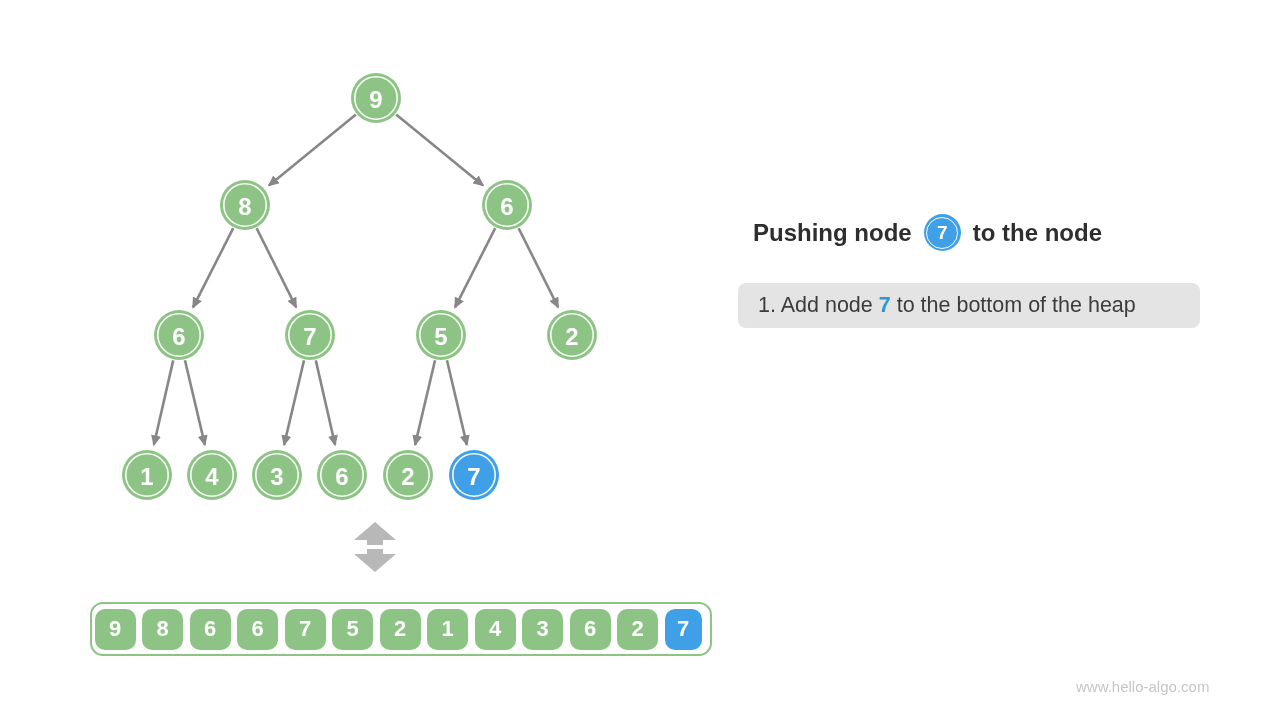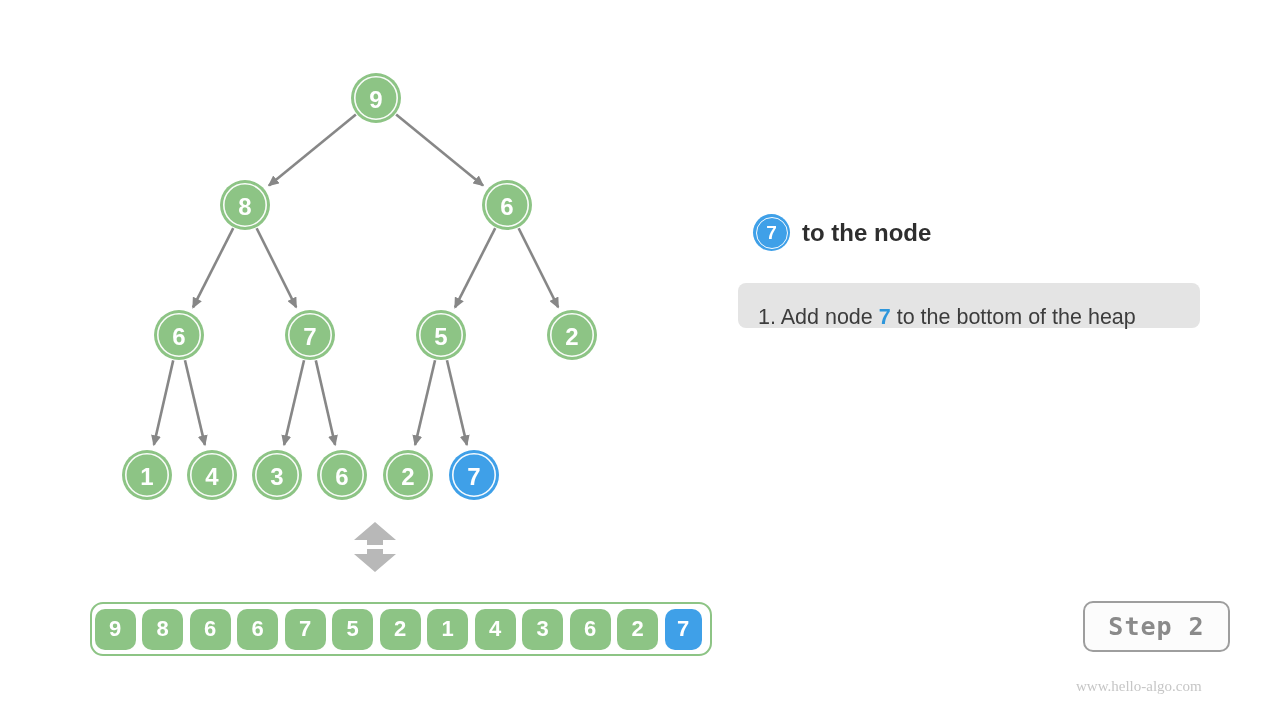--- a/index.html
+++ b/index.html
@@ -24,21 +24,21 @@
   }
   .title-node::after {
     content:""; position:absolute; inset:2.5px; border-radius:50%;
     border:1.5px solid rgba(255,255,255,.95);
   }
 
   
   .instruction {
     position:absolute; left:738px; top:283px; width:462px; height:45px;
     box-sizing:border-box; background:var(--instr-bg); border-radius:8px;
-    line-height:45px; padding:12px 0 0 20px; font-size:21.5px;
+    line-height:45px; padding:0 0 0 20px; font-size:21.5px;
     color:var(--instr-text); white-space:pre;
   }
   .instruction .hl { color:var(--instr-hl); font-weight:bold; }
 
   
   .updown { position:absolute; left:354px; top:522px; }
 
   
   .array-box {
     position:absolute; left:90px; top:602px; width:622px; height:54px;
@@ -59,21 +59,21 @@
     box-sizing:border-box; border:2px solid var(--badge-border);
     border-radius:10px; background:#fcfcfc;
     display:flex; align-items:center; justify-content:center;
     font-family:"DejaVu Sans Mono", monospace; font-weight:bold;
     font-size:25px; letter-spacing:1px; color:var(--badge-text);
   }
 
   
   .watermark {
     position:absolute; left:1076px; top:678px;
-    font-family:Liberation Serif, serif; font-size:15px;
+    font-family:Liberation Sans, sans-serif; font-size:15px;
     color:var(--watermark); white-space:nowrap;
   }
 </style>
 </head>
 <body>
 
 <div class="canvas">
 
   <svg id="tree-svg" width="720" height="560" viewBox="0 0 720 560">
       <defs>
@@ -154,20 +154,21 @@
         <text x="408" y="476" text-anchor="middle" dominant-baseline="central" fill="#fff" font-family="&quot;Liberation Sans&quot;, sans-serif" font-size="24" font-weight="bold">2</text>
       </g>
       <g>
         <circle cx="474" cy="475" r="25" fill="#3FA0E8"></circle>
         <circle cx="474" cy="475" r="21.2" fill="none" stroke="rgba(255,255,255,.95)" stroke-width="1.6"></circle>
         <text x="474" y="476" text-anchor="middle" dominant-baseline="central" fill="#fff" font-family="&quot;Liberation Sans&quot;, sans-serif" font-size="24" font-weight="bold">7</text>
       </g>
     </svg>
 
   <div class="title-row">
+    <span>Pushing node</span>
     <span class="title-node">
         <span>7</span>
       </span>
     <span>to the node</span>
   </div>
 
   <div class="instruction"><span>1. Add node </span><span class="hl">7</span><span> to the bottom of the heap</span></div>
 
   <svg class="updown" width="42" height="50" viewBox="0 0 42 50">
     <polygon points="21,0 42,18 29,18 29,23 13,23 13,18 0,18" fill="#B8B8B8"></polygon>
@@ -183,17 +184,16 @@
       <div class="array-cell">5</div>
       <div class="array-cell">2</div>
       <div class="array-cell">1</div>
       <div class="array-cell">4</div>
       <div class="array-cell">3</div>
       <div class="array-cell">6</div>
       <div class="array-cell">2</div>
       <div class="array-cell hl">7</div>
     </div>
 
-  <div class="step-badge">Step 2</div>
 
   <div class="watermark">www.hello-algo.com</div>
 
 </div>
 
 </body></html>

